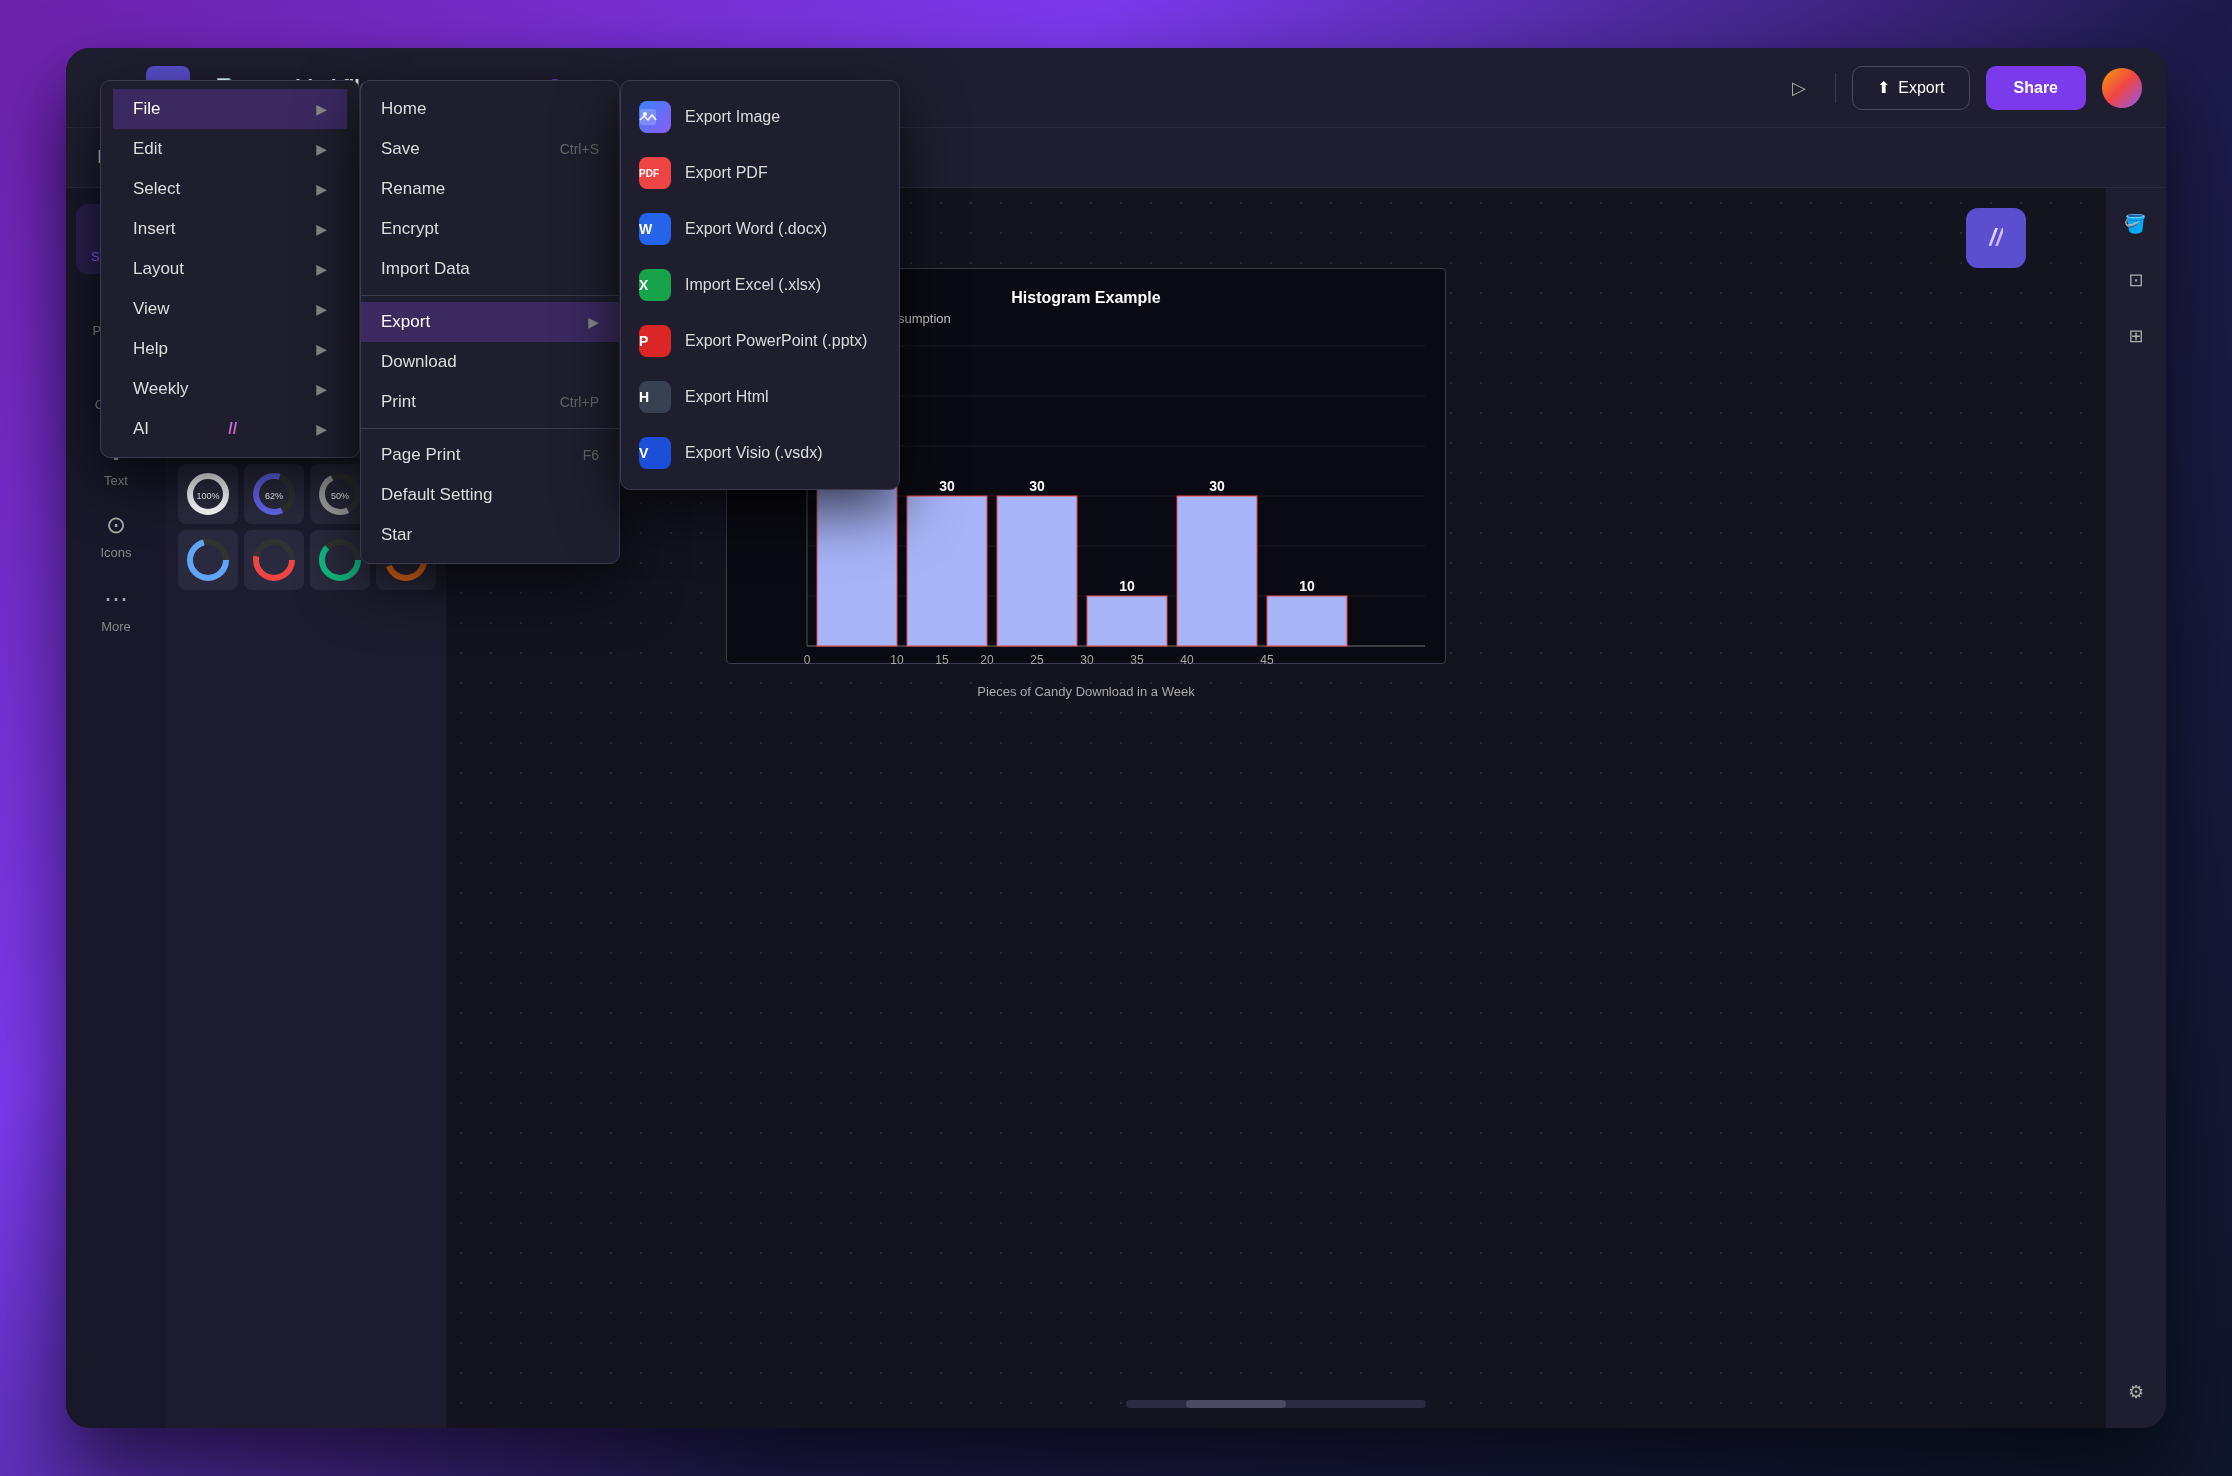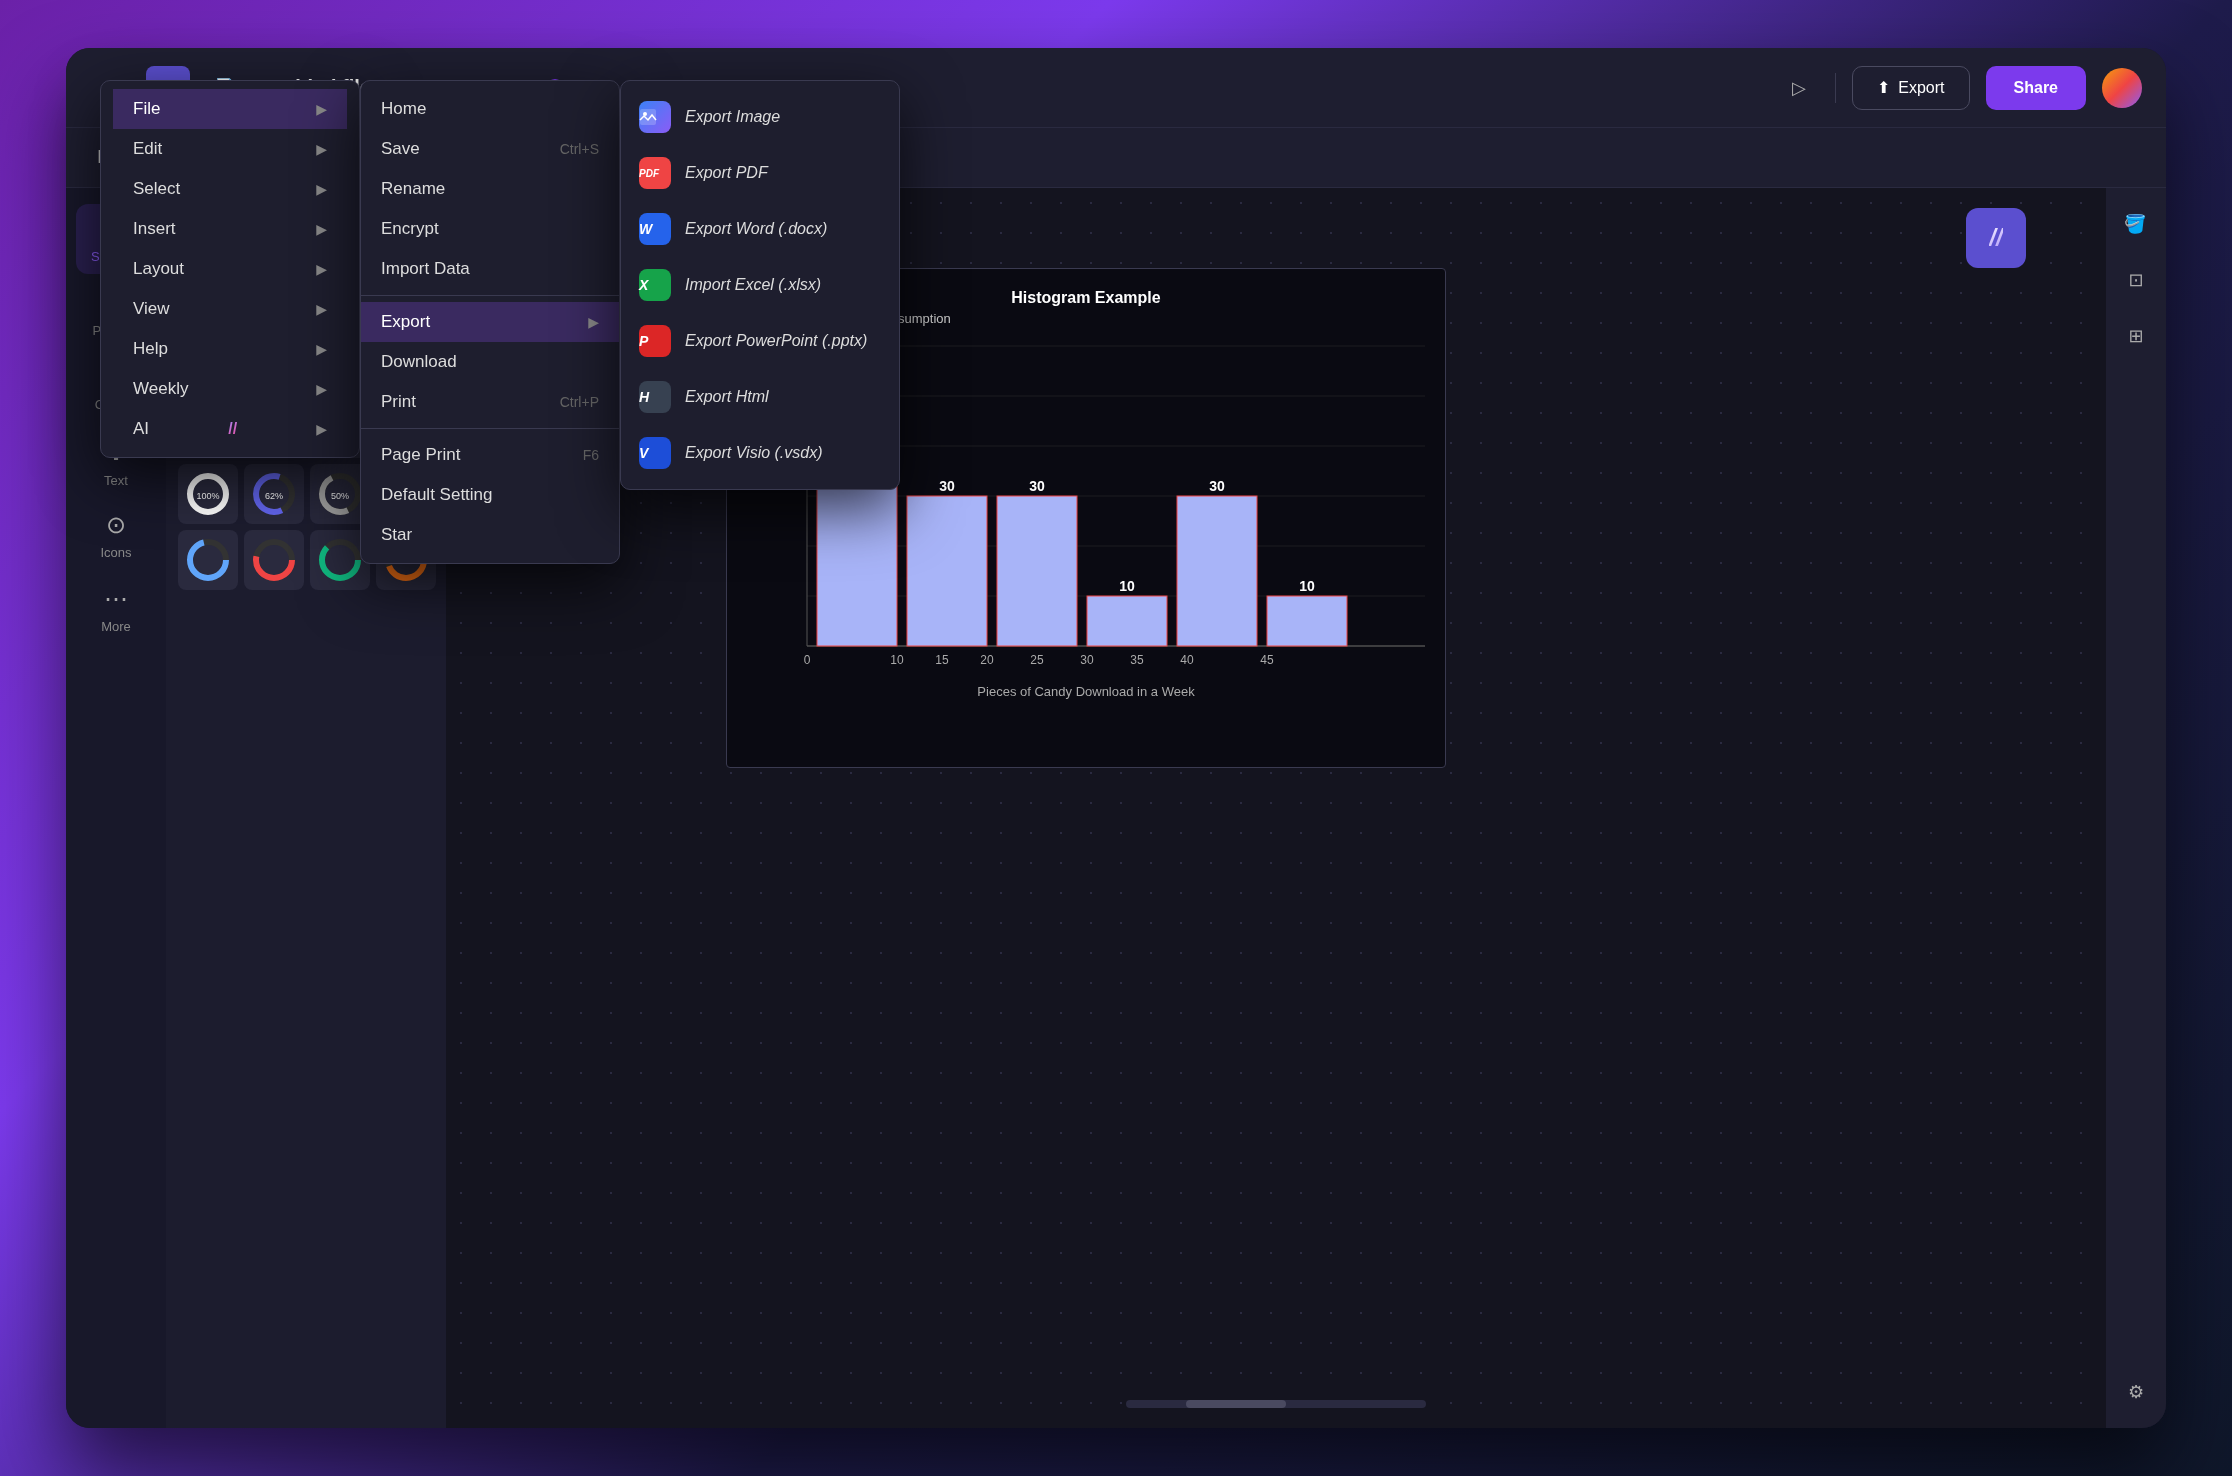--- a/index.html
+++ b/index.html
@@ -168,21 +168,21 @@
     .canvas-bg {
       width: 100%; height: 100%;
       background-image: radial-gradient(circle, #2a2a40 1px, transparent 1px);
       background-size: 30px 30px;
       position: relative;
     }
     
     .histogram-container {
       position: absolute;
       top: 80px; left: 280px;
-      width: 720px; height: 500px;
+      width: 720px; height: 396px;
       background: #0a0a12;
       border: 1px solid #3a3a50;
       border-radius: 4px;
       padding: 20px;
     }
     .histogram-title {
       text-align: center; color: white; font-size: 16px; font-weight: 600; margin-bottom: 4px;
     }
     .histogram-subtitle {
       text-align: left; color: #ccc; font-size: 13px; margin-bottom: 10px; margin-left: 40px;
@@ -255,21 +255,20 @@
     .export-image-submenu {
       position: absolute;
       top: 80px; left: 620px;
       width: 280px;
       background: #1e1e2e;
       border: 1px solid #3a3a50;
       border-radius: 10px;
       padding: 8px 0;
       box-shadow: 0 20px 60px rgba(0,0,0,0.7);
       pointer-events: all;
-      font-style: italic;
     }
     .export-item {
       display: flex; align-items: center; gap: 14px;
       padding: 12px 18px;
       color: #ddd; font-size: 16px; cursor: pointer;
     }
     .export-icon {
       width: 32px; height: 32px; border-radius: 8px;
       display: flex; align-items: center; justify-content: flex-start;
       font-size: 14px; font-weight: 700; color: white; flex-shrink: 0;

